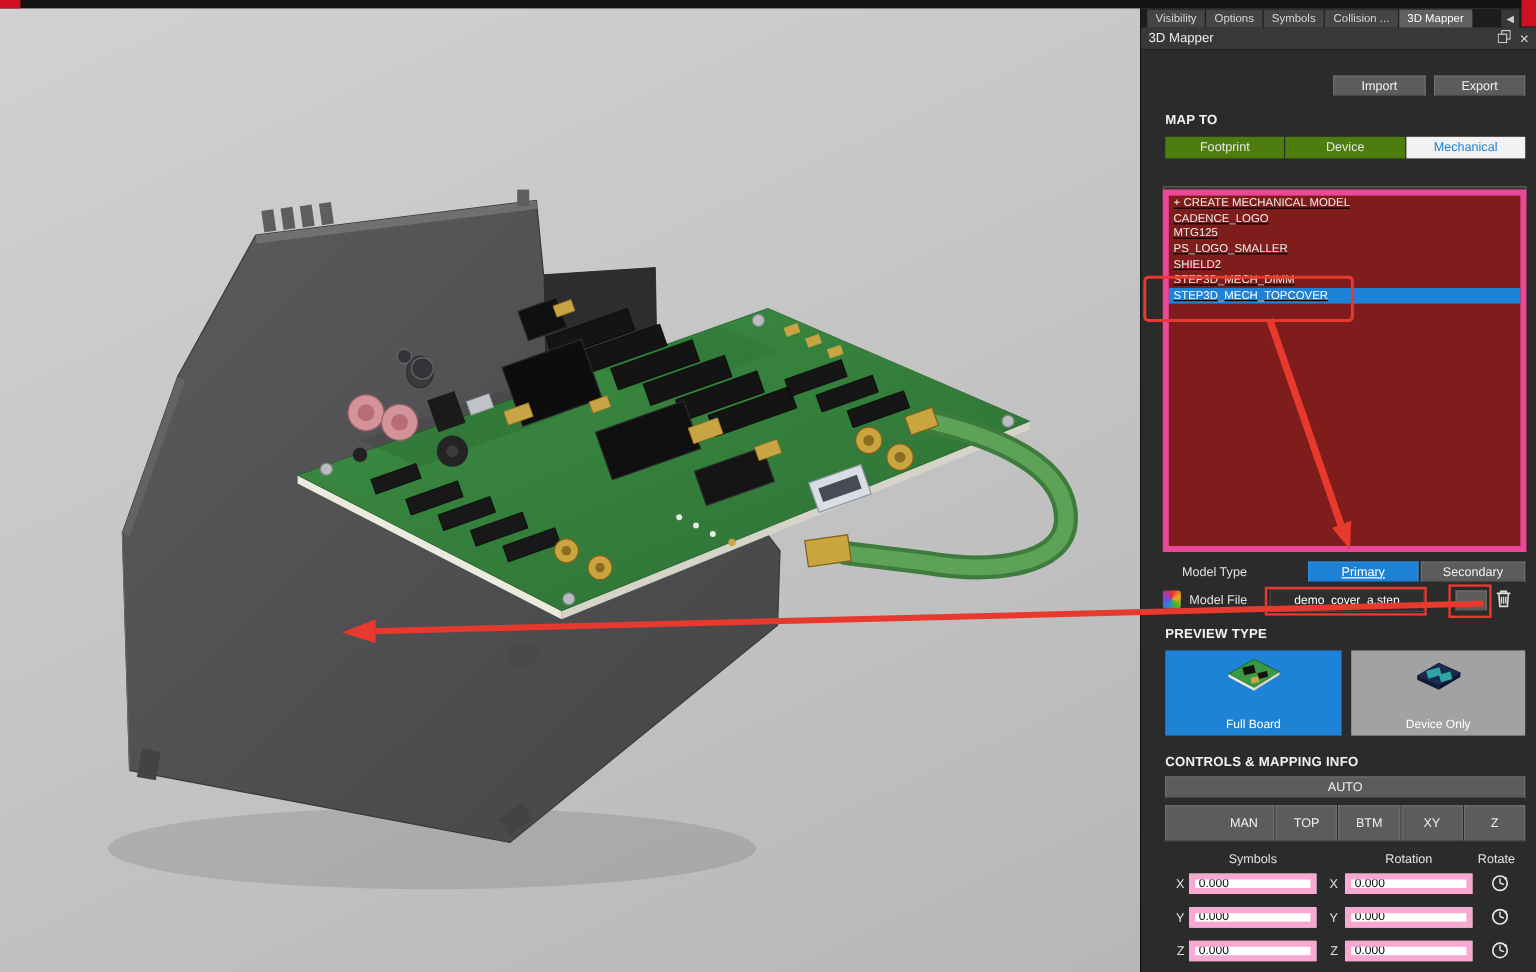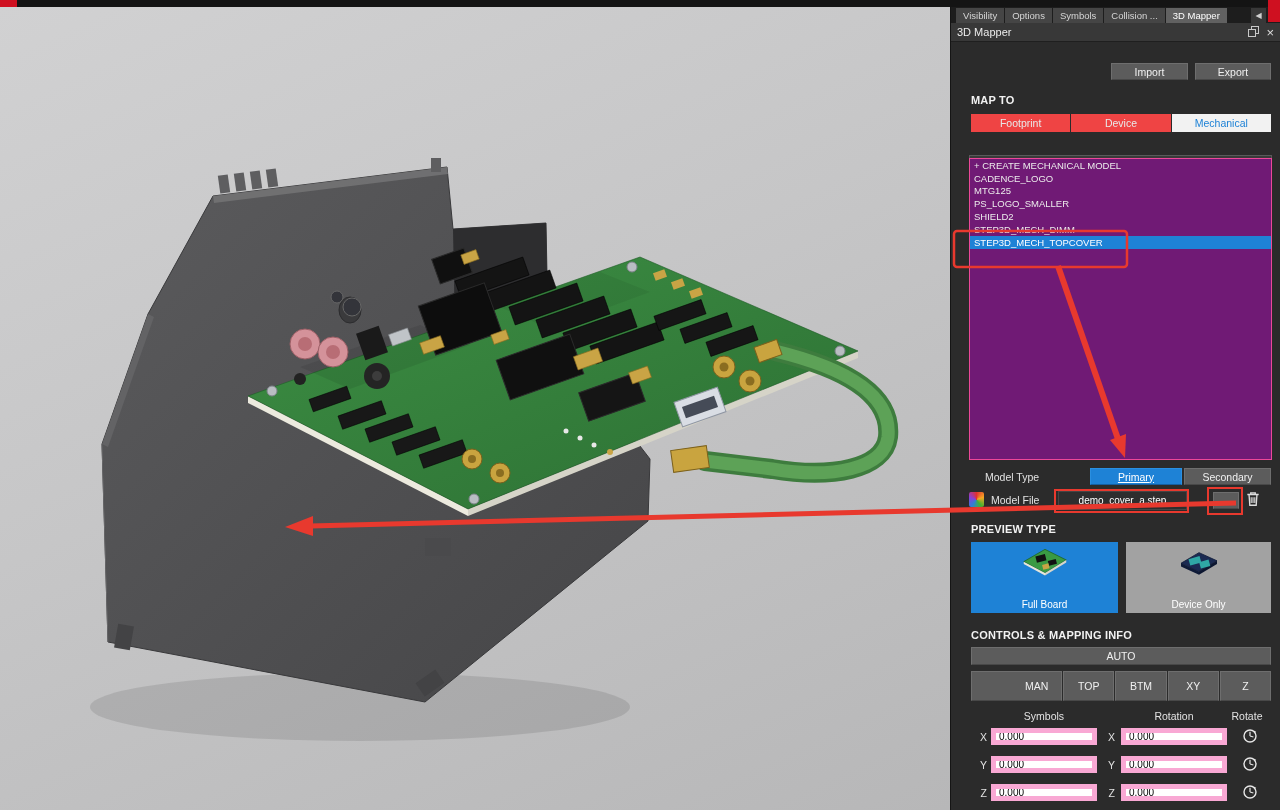--- a/index.html
+++ b/index.html
@@ -18,25 +18,25 @@
   .hdr-icons{margin-left:auto;display:flex;align-items:center;gap:7px;}
   .hdr-close{color:#dcdcdc;font-size:13px;line-height:11px;}
   .panel-body{position:absolute;left:0;top:35px;right:0;bottom:0;}
   .pb{position:absolute;}
   .btn{background:#5c5c5c;color:#f0f0f0;font-size:10.5px;display:flex;align-items:center;justify-content:center;border:1px solid #6e6e6e;border-bottom-color:#484848;}
   .blue-btn{background:#1e82d6;color:#fff;font-size:10.5px;display:flex;align-items:center;justify-content:center;border:1px solid #2a8fe0;border-bottom-color:#155f9e;text-decoration:underline;}
   .heading{font-size:11px;font-weight:bold;color:#f2f2f2;letter-spacing:.2px;}
   .small-label{font-size:10.5px;color:#e2e2e2;}
   .seg{display:flex;gap:1px;}
   .seg > div{flex:1;display:flex;align-items:center;justify-content:center;font-size:10.5px;}
-  .seg .off{background:#ef4444;color:#e8e8e8;}
+  .seg .off{background:#4d7c0f;color:#e8e8e8;}
   .seg .on-light{background:#f2f2f2;color:#1e82d6;}
   .search{background:#3a3a3a;border:1px solid #5a5a5a;color:#cfcfcf;font-size:10px;padding:0 4px;width:100%;height:100%;font-family:inherit;}
   .search::placeholder{color:#9a9a9a;}
-  .listbox{background:#701a75;border:1px solid #ec4899;overflow:hidden;}
+  .listbox{background:#7f1d1d;border:5px solid #ec4899;overflow:hidden;text-decoration:underline;}
   .list-item{height:12.8px;display:flex;align-items:center;padding-left:4px;font-size:9.5px;color:#ececec;white-space:nowrap;}
   .list-item.sel{background:#1e82d6;color:#fff;}
   .filefield{display:flex;align-items:center;justify-content:center;font-size:10px;color:#fff;background:#2e2e2e;border:1px solid #454545;}
   .fileicon{background:conic-gradient(#e03030,#f6a623,#43b32f,#2f7fd6,#8a3fd6,#e03030);border-radius:2px;}
   .tile{position:absolute;top:500px;height:71px;display:flex;flex-direction:column;align-items:center;justify-content:flex-end;gap:20px;}
   .tile .cap{font-size:10px;color:#fff;margin-bottom:3px;}
   .input{background:#fff;border:5px solid #f9a8d4;font-size:10px;color:#000;padding:0 3px;font-family:inherit;}
   .axis-label{font-size:10.5px;color:#e2e2e2;}
   .colhead{font-size:10.5px;color:#e2e2e2;text-align:center;}
   .overlay{position:absolute;left:0;top:0;width:1280px;height:810px;pointer-events:none;z-index:50;}

